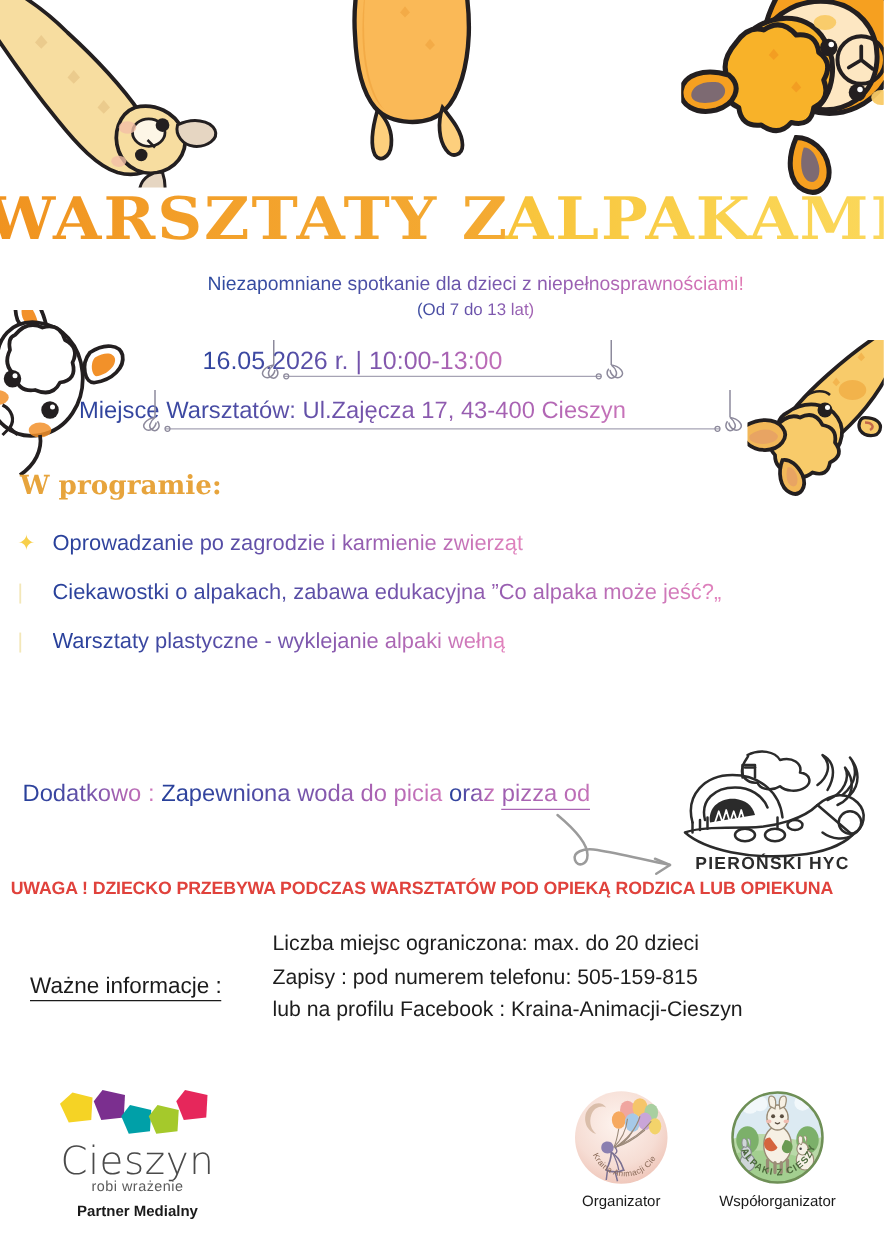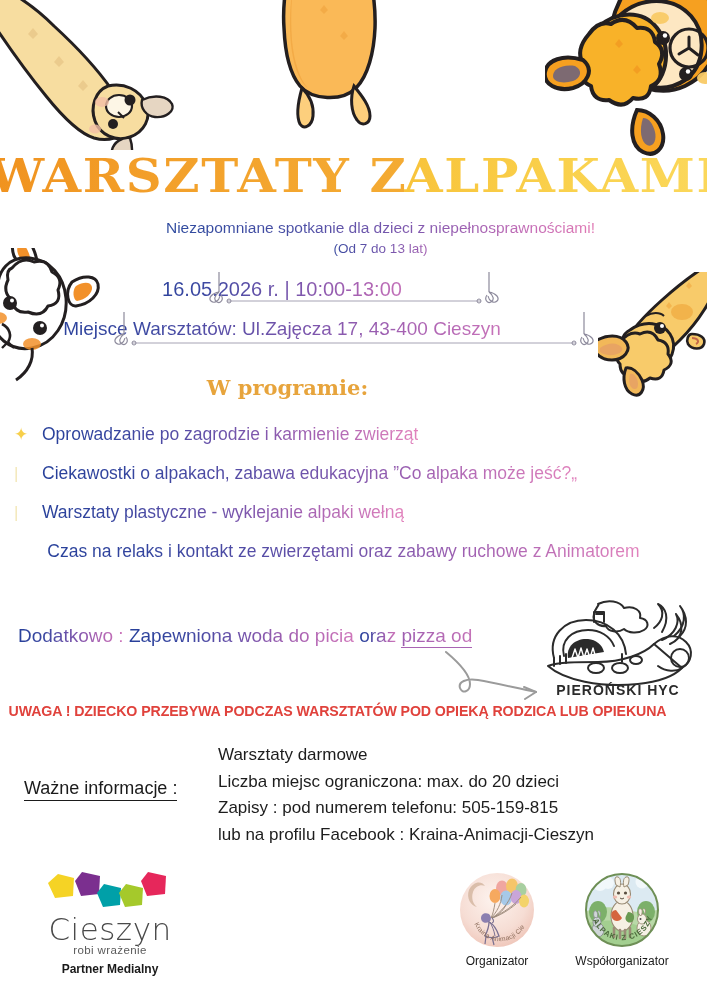--- a/index.html
+++ b/index.html
@@ -69,21 +69,21 @@
     -webkit-background-clip:text; background-clip:text; color:transparent;
   }
   .banner-date { top:278px; }
   .banner-place { top:318px; }
   .banner-place .txt { font-size:19px; }
   .orn { position:absolute; left:0; width:707px; text-align:center; pointer-events:none; }
   .orn svg { display:inline-block; }
 
   
   .prog-head {
-    position:absolute; top:375px; left:4px; width:567px; text-align:center;
+    position:absolute; top:375px; left:16px; width:567px; 
     font-size:21px; font-weight:600; color:#e7a43c;
     font-family:"DejaVu Serif", serif;
   }
   .prog-list { position:absolute; top:424px; left:0; width:707px; }
   .prog-item {
     position:relative; font-size:17.5px; line-height:21px;
     padding-left:42px; padding-right:20px; margin-bottom:18px;
     white-space:nowrap;
   }
   .prog-item .g {
@@ -311,23 +311,20 @@
       <span class="g">Oprowadzanie po zagrodzie i karmienie zwierząt</span>
     </div>
     <div class="prog-item l2">
       <span class="bullet faint">|</span>
       <span class="g">Ciekawostki o alpakach, zabawa edukacyjna ”Co alpaka może jeść?„</span>
     </div>
     <div class="prog-item l2">
       <span class="bullet faint">|</span>
       <span class="g">Warsztaty plastyczne - wyklejanie alpaki wełną</span>
     </div>
-    <div class="prog-item centered">
-      <span class="g">Czas na relaks i kontakt ze zwierzętami oraz zabawy ruchowe z Animatorem</span>
-    </div>
   </div>
 
   <div class="dodatkowo">
     <span class="g">Dodatkowo :</span>
     <span class="g">Zapewniona woda do picia</span>
     <span class="g">oraz</span>
     <span class="u">pizza od</span>
   </div>
 
   <div class="arrow-curve">
@@ -361,21 +358,20 @@
         <path d="M 128 44 C 142 38 146 26 142 18 C 150 28 150 42 136 48"></path>
       </g>
       <text x="84" y="99" font-family="Liberation Sans, sans-serif" font-size="14" font-weight="bold" fill="#2b2b2b" text-anchor="middle" letter-spacing="1">PIEROŃSKI HYC</text>
     </svg>
   </div>
 
   <div class="uwaga">UWAGA ! DZIECKO PRZEBYWA PODCZAS WARSZTATÓW POD OPIEKĄ RODZICA LUB OPIEKUNA</div>
 
   <div class="wazne-label">Ważne informacje :</div>
   <div class="info-block">
-    <div class="info-line"><span class="free">Warsztaty darmowe</span></div>
     <div class="info-line">Liczba miejsc ograniczona: max. do 20 dzieci</div>
     <div class="info-line">Zapisy :  pod numerem telefonu: 505-159-815</div>
     <div class="info-line">lub na profilu Facebook : Kraina-Animacji-Cieszyn</div>
   </div>
 
   <div class="footer-logo fl-cieszyn">
     <svg width="136" height="42" viewBox="0 0 136 42" style="display:block;margin:0 auto;">
       <path d="M 16 4 L 32 8 L 31 26 L 13 28 L 6 13 Z" fill="#f5d325"></path>
       <path d="M 40 2 L 58 6 L 57 24 L 39 26 L 33 11 Z" fill="#7b2f8f"></path>
       <path d="M 62 14 L 79 18 L 78 35 L 61 37 L 55 23 Z" fill="#00a0a8"></path>

